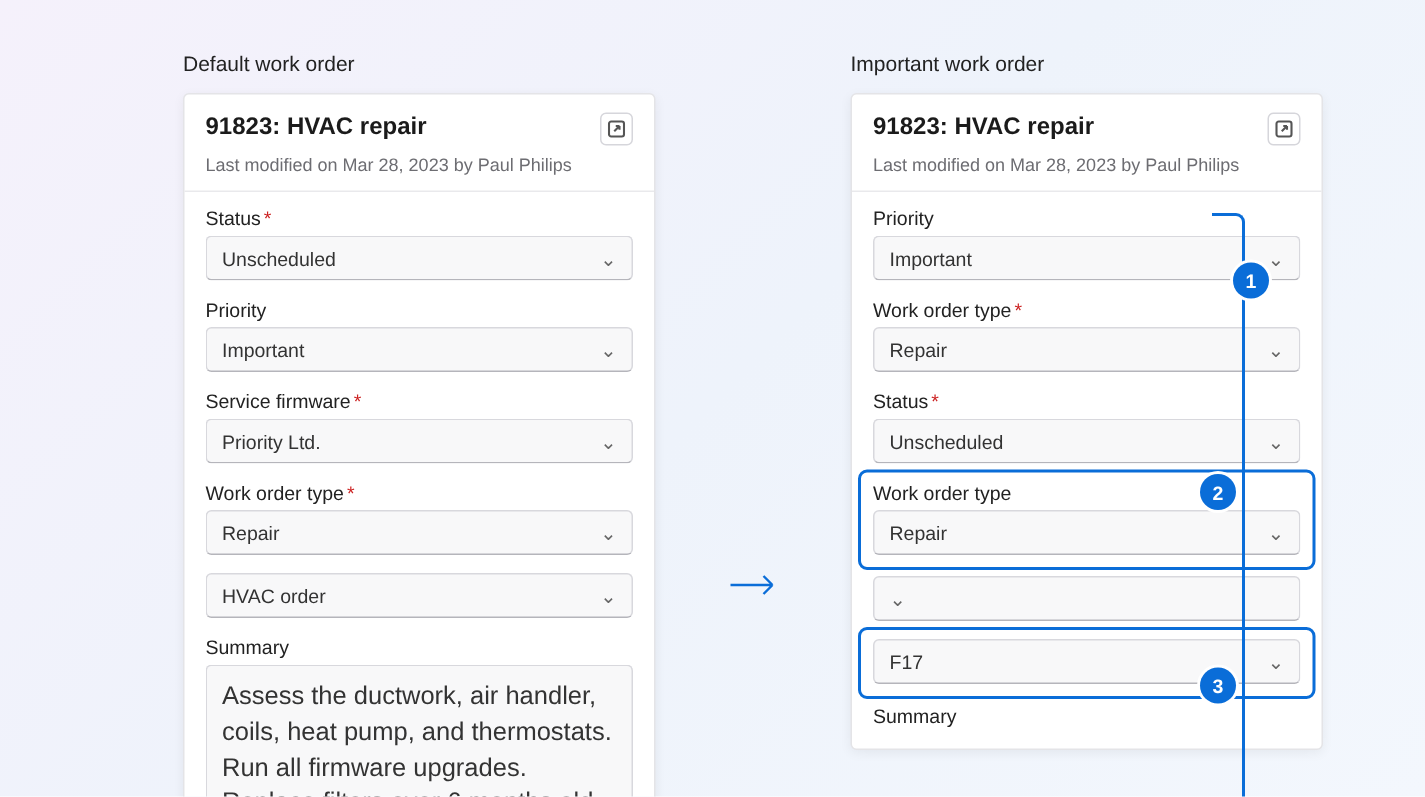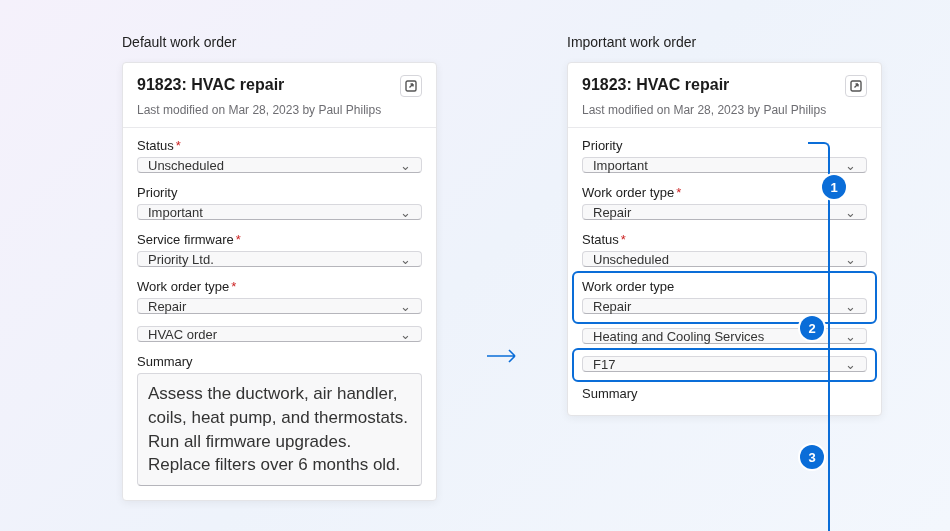--- a/index.html
+++ b/index.html
@@ -77,21 +77,21 @@
     padding: 6px 8px 8px 8px;
     margin: -8px -10px;
     position: relative;
   }
   .field-label {
     font-size: 13px;
     color: #222;
   }
   .req { color: #c22; margin-left: 2px; }
   .select {
-    height: 16px;
+    height: 30px;
     border: 1px solid #d8d8dd;
     border-bottom: 1px solid #b5b5bb;
     border-radius: 4px;
     background: #f8f8f9;
     display: flex;
     align-items: center;
     justify-content: space-between;
     padding: 0 10px;
     font-size: 13px;
     color: #333;
@@ -244,21 +244,20 @@
         </div>
         <div class="field highlight">
           <div class="field-label">Work order type</div>
           <div class="select">
             <span>Repair</span>
             <span class="chev">⌄</span>
           </div>
         </div>
         <div class="field">
           <div class="select">
-            <span>Heating and Cooling Services</span>
             <span class="chev">⌄</span>
           </div>
         </div>
         <div class="field highlight">
           <div class="select">
             <span>F17</span>
             <span class="chev">⌄</span>
           </div>
         </div>
         <div class="field">

